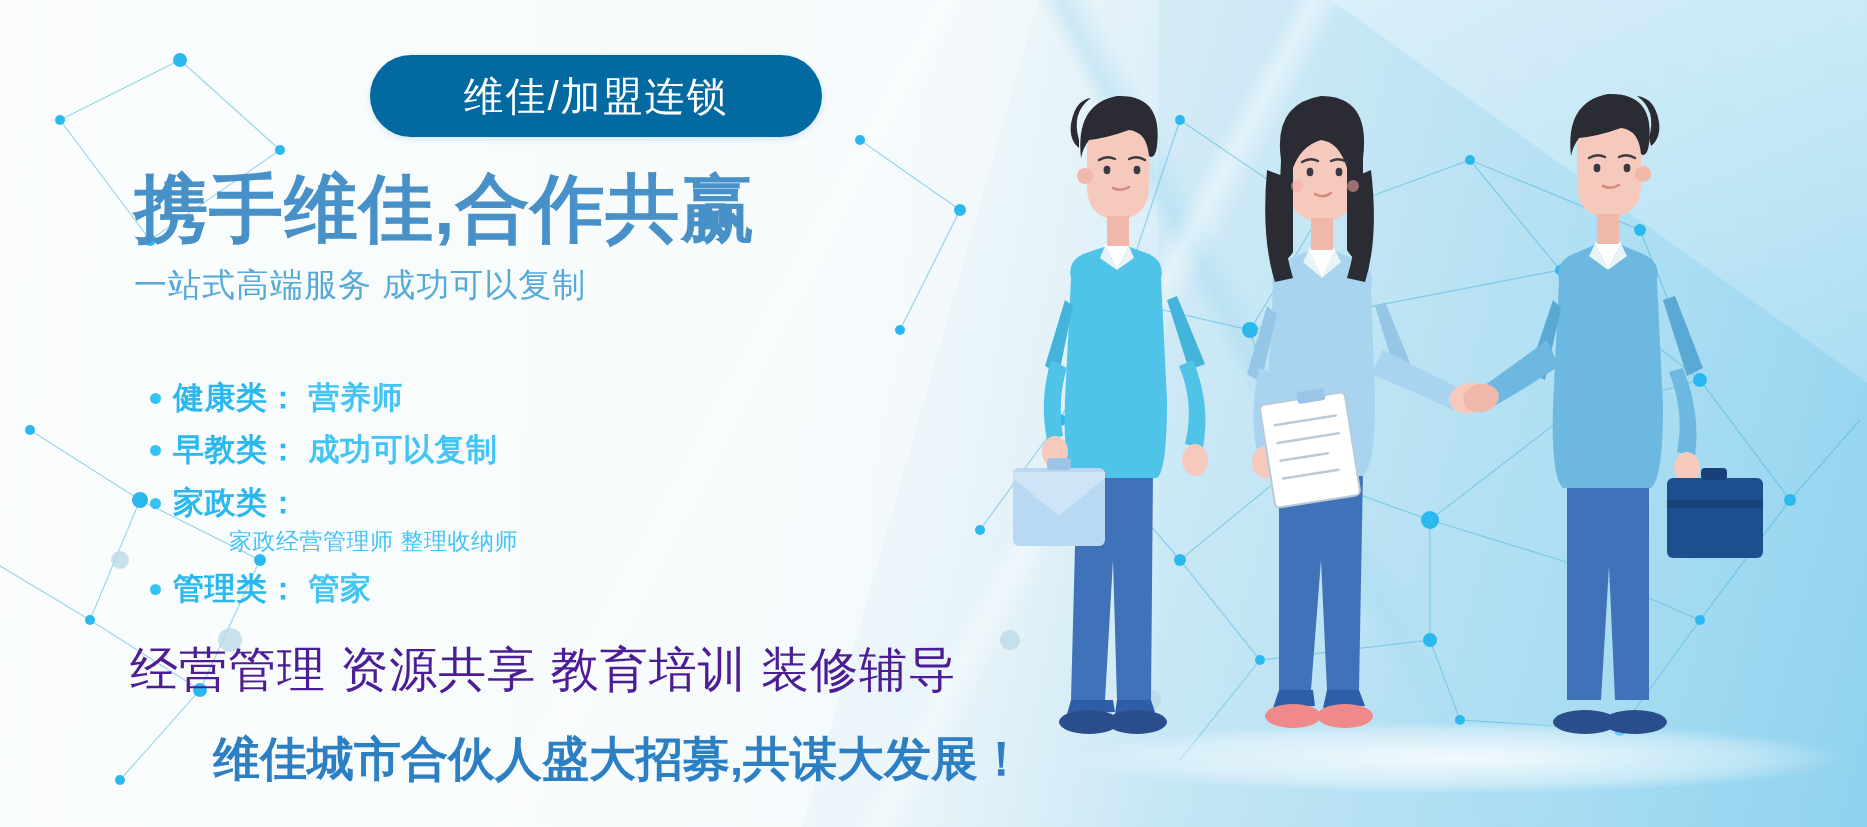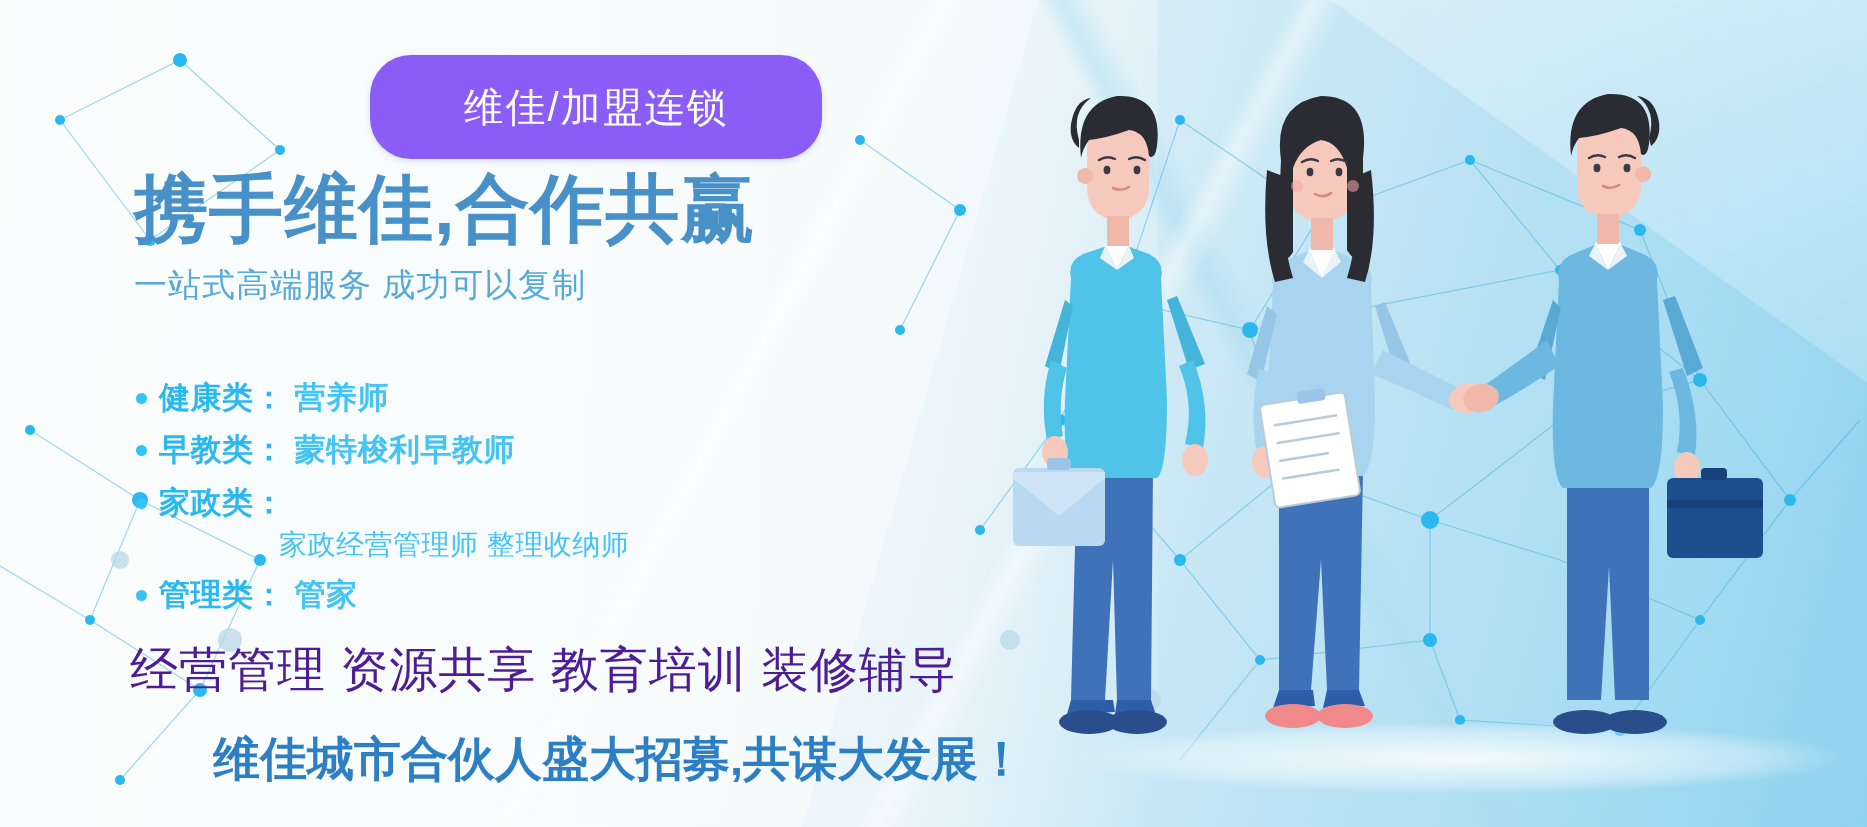--- a/index.html
+++ b/index.html
@@ -52,43 +52,43 @@
   .bg-ground{
     position:absolute;left:1080px;bottom:34px;width:760px;height:70px;
     background:radial-gradient(ellipse at center, rgba(255,255,255,.85) 0%, rgba(255,255,255,.35) 55%, rgba(255,255,255,0) 72%);
   }
 
   
   .content{position:absolute;left:0;top:0;width:1120px;height:827px;}
 
   .pill{
     position:absolute;left:370px;top:55px;
-    min-width:452px;height:104px;
-    background:#8b5cf6;
+    min-width:452px;height:82px;
+    background:#0369a1;
     border-radius:41px;
     display:flex;align-items:center;justify-content:center;
     box-shadow:0 2px 6px rgba(50,120,180,.18);
   }
   .pill-label{
     color:#ffffff;font-size:40px;letter-spacing:2px;font-weight:400;
     line-height:1;
   }
 
   .headline{
     position:absolute;left:134px;top:172px;
     font-size:74px;font-weight:bold;color:#4890c8;
     letter-spacing:1px;line-height:1;white-space:nowrap;
   }
   .subheadline{
     position:absolute;left:134px;top:268px;
     font-size:33px;font-weight:400;color:#57a9d8;
     letter-spacing:1px;line-height:1;white-space:nowrap;
   }
 
-  .bullets{position:absolute;left:136px;top:378px;width:900px;}
+  .bullets{position:absolute;left:150px;top:378px;width:900px;}
   .bullet-row{
     display:flex;align-items:flex-start;
     margin-bottom:12px;line-height:1.30;
   }
   .bullet-dot{
     width:11px;height:11px;border-radius:50%;
     background:#35c3f3;flex:0 0 auto;
     margin-top:15px;margin-right:12px;
   }
   .bullet-body{display:flex;flex-direction:column;}
@@ -97,22 +97,22 @@
     font-size:31px;font-weight:bold;color:#2bb8ef;letter-spacing:.5px;
   }
   .bullet-colon{
     font-size:31px;font-weight:bold;color:#2bb8ef;margin:0 2px 0 0;
   }
   .bullet-value{
     font-size:31px;font-weight:700;color:#44c4f4;letter-spacing:.5px;
     margin-left:8px;
   }
   .bullet-value2{
-    font-size:28px;font-weight:400;color:#44c4f4;letter-spacing:.5px;
-    margin-left:120px;margin-top:4px;white-space:nowrap;
+    font-size:23px;font-weight:400;color:#44c4f4;letter-spacing:.5px;
+    margin-left:56px;margin-top:4px;white-space:nowrap;
   }
 
   .services{
     position:absolute;left:130px;top:646px;
     font-size:48px;font-weight:400;color:#4c1d95;
     letter-spacing:1px;line-height:1;white-space:nowrap;
   }
   .cta{
     position:absolute;left:213px;top:735px;
     font-size:47px;font-weight:bold;color:#2d7fc4;
@@ -363,21 +363,21 @@
           </span>
         </span>
       </div>
 
       <div class="bullet-row">
         <span class="bullet-dot"></span>
         <span class="bullet-body">
           <span class="bullet-first">
             <span class="bullet-label">早教类</span>
             <span class="bullet-colon">：</span>
-            <span class="bullet-value">蒙特梭利早教师</span>
+            <span class="bullet-value">成功可以复制</span>
           </span>
         </span>
       </div>
 
       <div class="bullet-row">
         <span class="bullet-dot"></span>
         <span class="bullet-body">
           <span class="bullet-first">
             <span class="bullet-label">家政类</span>
             <span class="bullet-colon">：</span>

